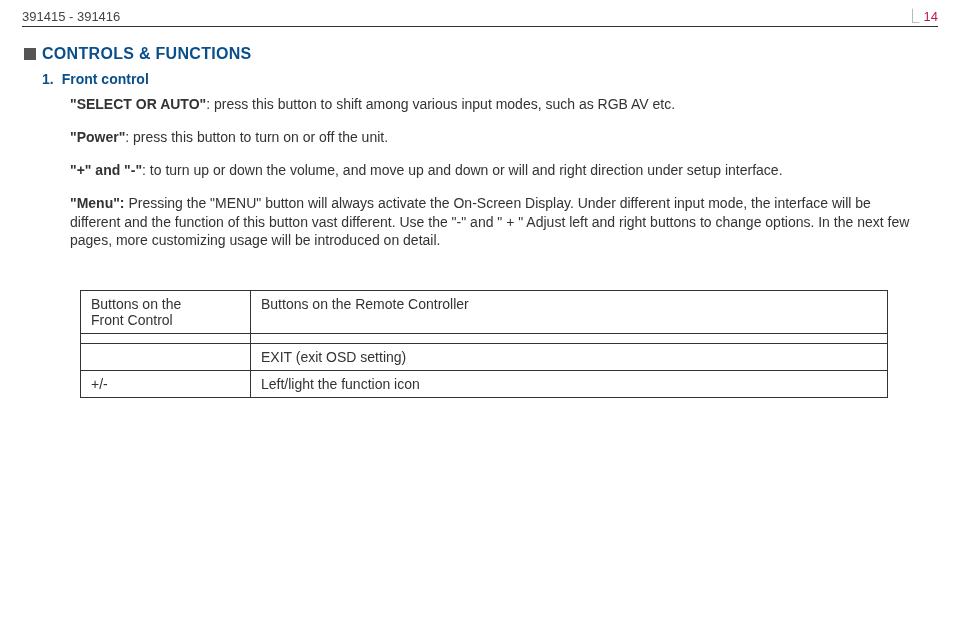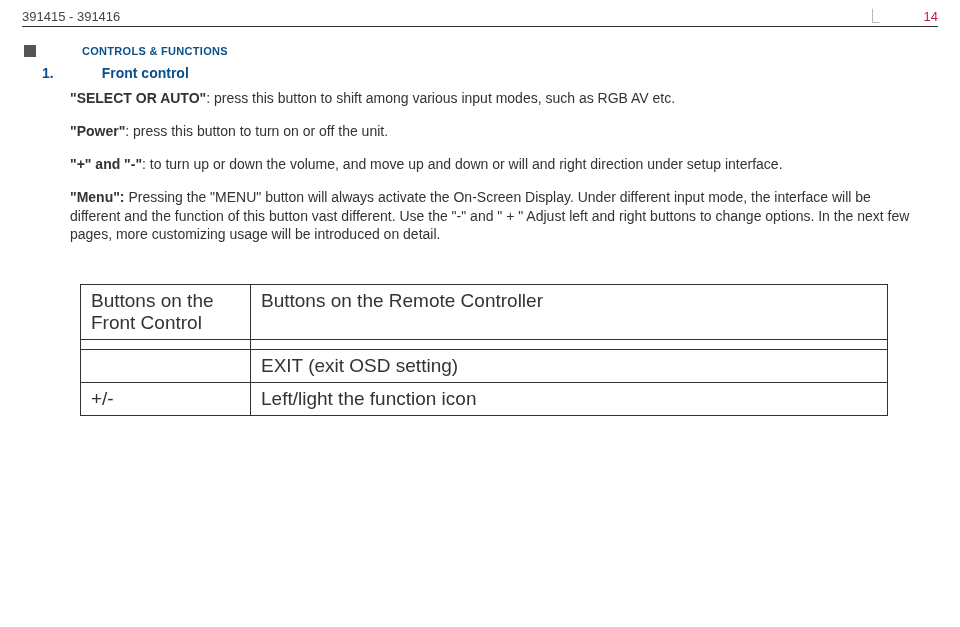--- a/index.html
+++ b/index.html
@@ -1,19 +1,18 @@
 <!DOCTYPE html>
 <html><head>
   <meta charset="utf-8">
   <style>
     * {
       margin: 0;
       padding: 0;
       box-sizing: border-box;
-      gap: 40px;
     }
     body {
       font-family: Arial, Helvetica, sans-serif;
       background: #ffffff;
       width: 960px;
       height: 627px;
       padding: 8px 22px 20px 22px;
       color: #333;
       overflow: hidden;
     }
@@ -51,21 +50,21 @@
     .section-square {
       width: 12px;
       height: 12px;
       background: #555;
       margin-right: 6px;
       display: inline-block;
     }
     .section-text {
       color: #0a4f8a;
       font-weight: bold;
-      font-size: 11px;
+      font-size: 16px;
       letter-spacing: 0.3px;
     }
     .list-item {
       display: flex;
       margin-bottom: 8px;
       margin-left: 20px;
     }
     .list-number {
       color: #0a4f8a;
       font-weight: bold;
@@ -93,21 +92,21 @@
     .quote {
       font-weight: bold;
     }
     .table-wrap {
       margin-left: 58px;
       margin-right: 50px;
     }
     table {
       border-collapse: collapse;
       width: 100%;
-      font-size: 19px;
+      font-size: 14px;
     }
     td {
       border: 1px solid #333;
       padding: 5px 10px;
       vertical-align: top;
       color: #333;
     }
     .col-left {
       width: 170px;
     }

